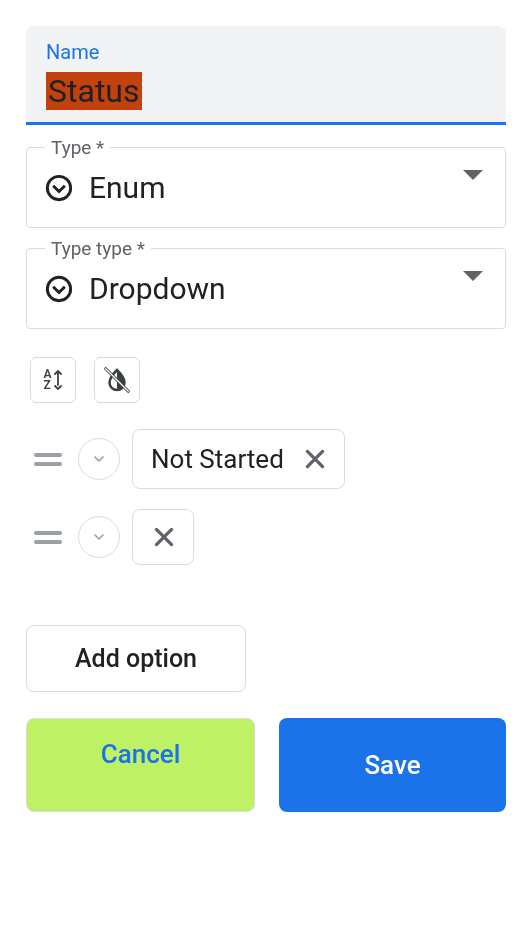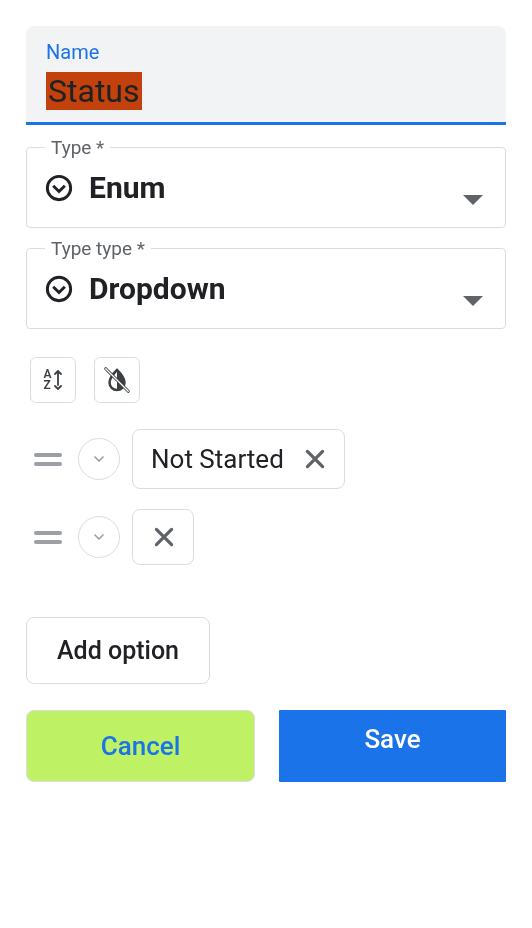--- a/index.html
+++ b/index.html
@@ -44,24 +44,23 @@
       position: absolute;
       top: -12px;
       left: 18px;
       background: #fff;
       padding: 0 6px;
       font-size: 19px;
       color: #5f6368;
     }
     .select-inner {
       display: flex;
-      align-items: flex-end;
+      align-items: flex-start;
       justify-content: space-between;
       padding: 22px 22px 22px 18px;
-      font-weight: bold;
     }
     .select-left {
       display: flex;
       align-items: center;
       gap: 16px;
     }
     .select-value {
       font-size: 30px;
       color: #202124;
     }
@@ -159,27 +158,27 @@
       width: 26px;
       height: 26px;
     }
     .remove-x svg {
       width: 100%;
       height: 100%;
     }
     .add-option-btn {
       border: 1.5px solid #dadce0;
       border-radius: 8px;
-      padding: 18px 30px;
+      padding: 18px 48px;
       font-size: 25px;
       font-weight: 500;
       color: #202124;
       background: #fff;
       cursor: pointer;
-      margin: 32px 0 26px 0;
+      margin: 40px 0 26px 0;
       display: inline-block;
     }
     .footer {
       display: flex;
       gap: 24px;
       margin-top: 0;
     }
     .cancel-btn {
       flex: 1;
       border: 1.5px solid #dadce0;
@@ -188,22 +187,22 @@
       font-size: 26px;
       font-weight: 500;
       color: #1a73e8;
       background: #bef264;
       cursor: pointer;
       text-align: center;
     }
     .save-btn {
       flex: 1;
       border: none;
-      border-radius: 1px;
-      padding: 14px 0;
+      border-radius: 8px;
+      padding: 32px 0;
       font-size: 26px;
       font-weight: 500;
       color: #fff;
       background: #1a73e8;
       cursor: pointer;
       text-align: center;
     }
   </style>
 </head>
 <body>

